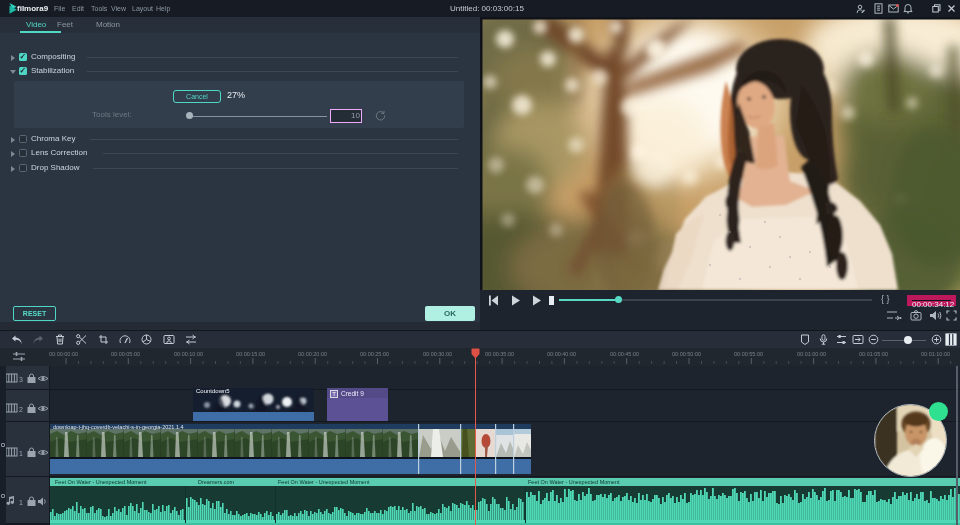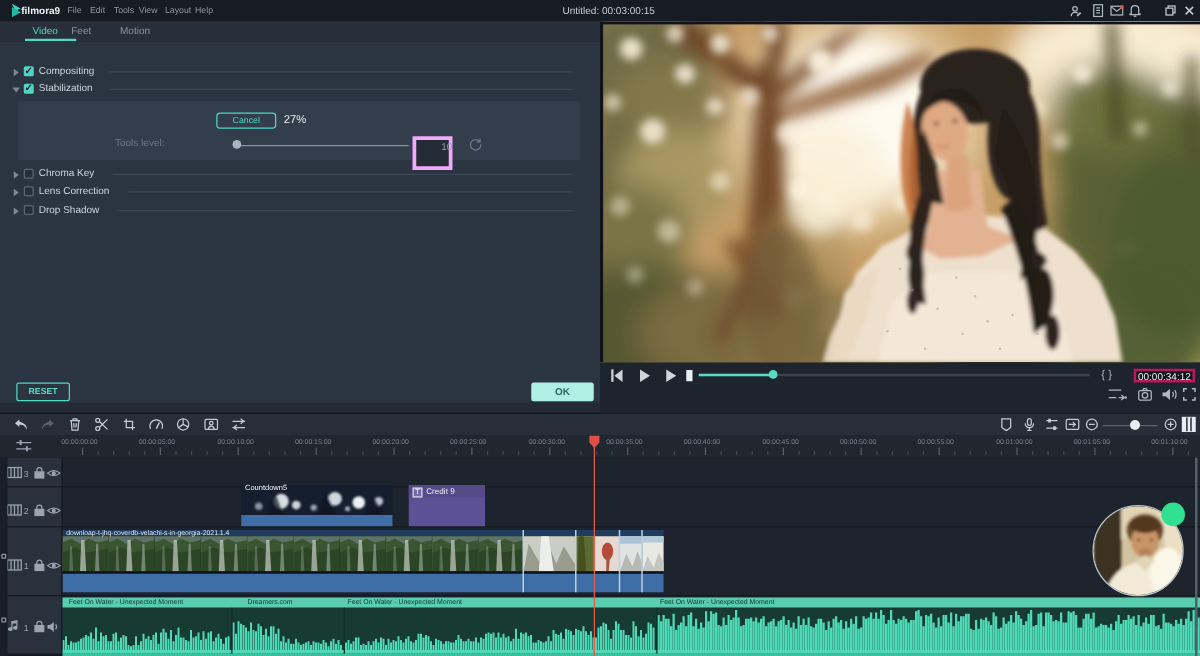--- a/index.html
+++ b/index.html
@@ -23,26 +23,26 @@
   .cb.on:after { content:"\2713"; position:absolute; left:0.5px; top:-1.5px; font-size:8px; color:#223; font-weight:bold; }
   .cb.off { background:#262e38; border:1px solid #5c6672; }
   .prow .lbl { position:absolute; left:31px; top:0px; font-size:8px; color:#cdd6de; }
   .prow .sep { position:absolute; top:5px; height:1px; background:#3d4752; right:22px; }
   #expbox { position:absolute; left:14px; top:48px; width:450px; height:47px; background:#333e4c; border-radius:2px; }
   #btn-cancel { position:absolute; left:159px; top:9px; width:48px; height:13px; border:1px solid #4fd6c4; border-radius:3px; color:#4fd6c4; font-size:7px; text-align:center; line-height:11px; }
   #pct { position:absolute; left:213px; top:9px; font-size:9px; color:#e8edf2; }
   #sl-lbl { position:absolute; left:78px; top:29px; font-size:8px; color:#6e7984; }
   #sl-track { position:absolute; left:173px; top:34.5px; width:140px; height:1.5px; background:#87929c; }
   #sl-handle { position:absolute; left:172px; top:31px; width:7px; height:7px; border-radius:50%; background:#a9b3bc; }
-  #sl-input { position:absolute; left:316px; top:28px; width:32px; height:27px; background:#242c36; border:3px solid #f0abfc; font-size:8px; color:#96a0aa; line-height:11px; padding-left:20px; }
+  #sl-input { position:absolute; left:316px; top:28px; width:32px; height:14px; background:#242c36; border:1px solid #f0abfc; font-size:8px; color:#96a0aa; line-height:11px; padding-left:20px; }
   #btn-reset { position:absolute; left:13px; top:273px; width:43px; height:15px; border:1px solid #4fd6c4; border-radius:2px; color:#56dcc9; font-size:7px; font-weight:bold; text-align:center; line-height:14px; }
   #btn-ok { position:absolute; left:425px; top:273px; width:50px; height:15px; background:#aff0e2; border-radius:2px; color:#2a6b60; font-size:8px; font-weight:bold; text-align:center; line-height:15px; }
   #preview { left:480px; top:17px; width:480px; height:273px; background:#000; overflow:hidden; }
   #previewbar { left:480px; top:290px; width:480px; height:40px; background:#1d242d; }
-  #timecode { position:absolute; left:427px; top:5px; width:49px; height:11px; border:2px solid #be185d; background:#10151b; color:#e8edf2; font-size:8px; text-align:center; line-height:10px; }
+  #timecode { position:absolute; left:427px; top:5px; width:49px; height:11px; border:5px solid #be185d; background:#10151b; color:#e8edf2; font-size:8px; text-align:center; line-height:10px; }
   #toolbar { left:0; top:330px; width:960px; height:18px; background:#272e39; border-top:1px solid #11151c; }
   #ruler { left:0; top:348px; width:960px; height:18px; background:#21272f; }
   .rlbl { position:absolute; top:2.5px; font-size:5.5px; color:#77828d; }
   #tracks { left:0; top:366px; width:960px; height:159px; background:#14191f; }
   .thead { position:absolute; left:0; width:49px; background:#29313c; }
   .tlane { position:absolute; left:50px; width:910px; background:#1d242e; }
   #playhead { left:475px; top:357px; width:1.2px; height:168px; background:#e35a4b; z-index:40; }
   #phtop { left:471px; top:348px; z-index:41; }
   #avatar { left:874px; top:404px; width:73px; height:73px; border-radius:50%; overflow:hidden; z-index:50; border:1px solid #b9c2c8; }
   #avdot { left:929px; top:402px; width:19px; height:19px; border-radius:50%; background:#2ee090; z-index:51; }

